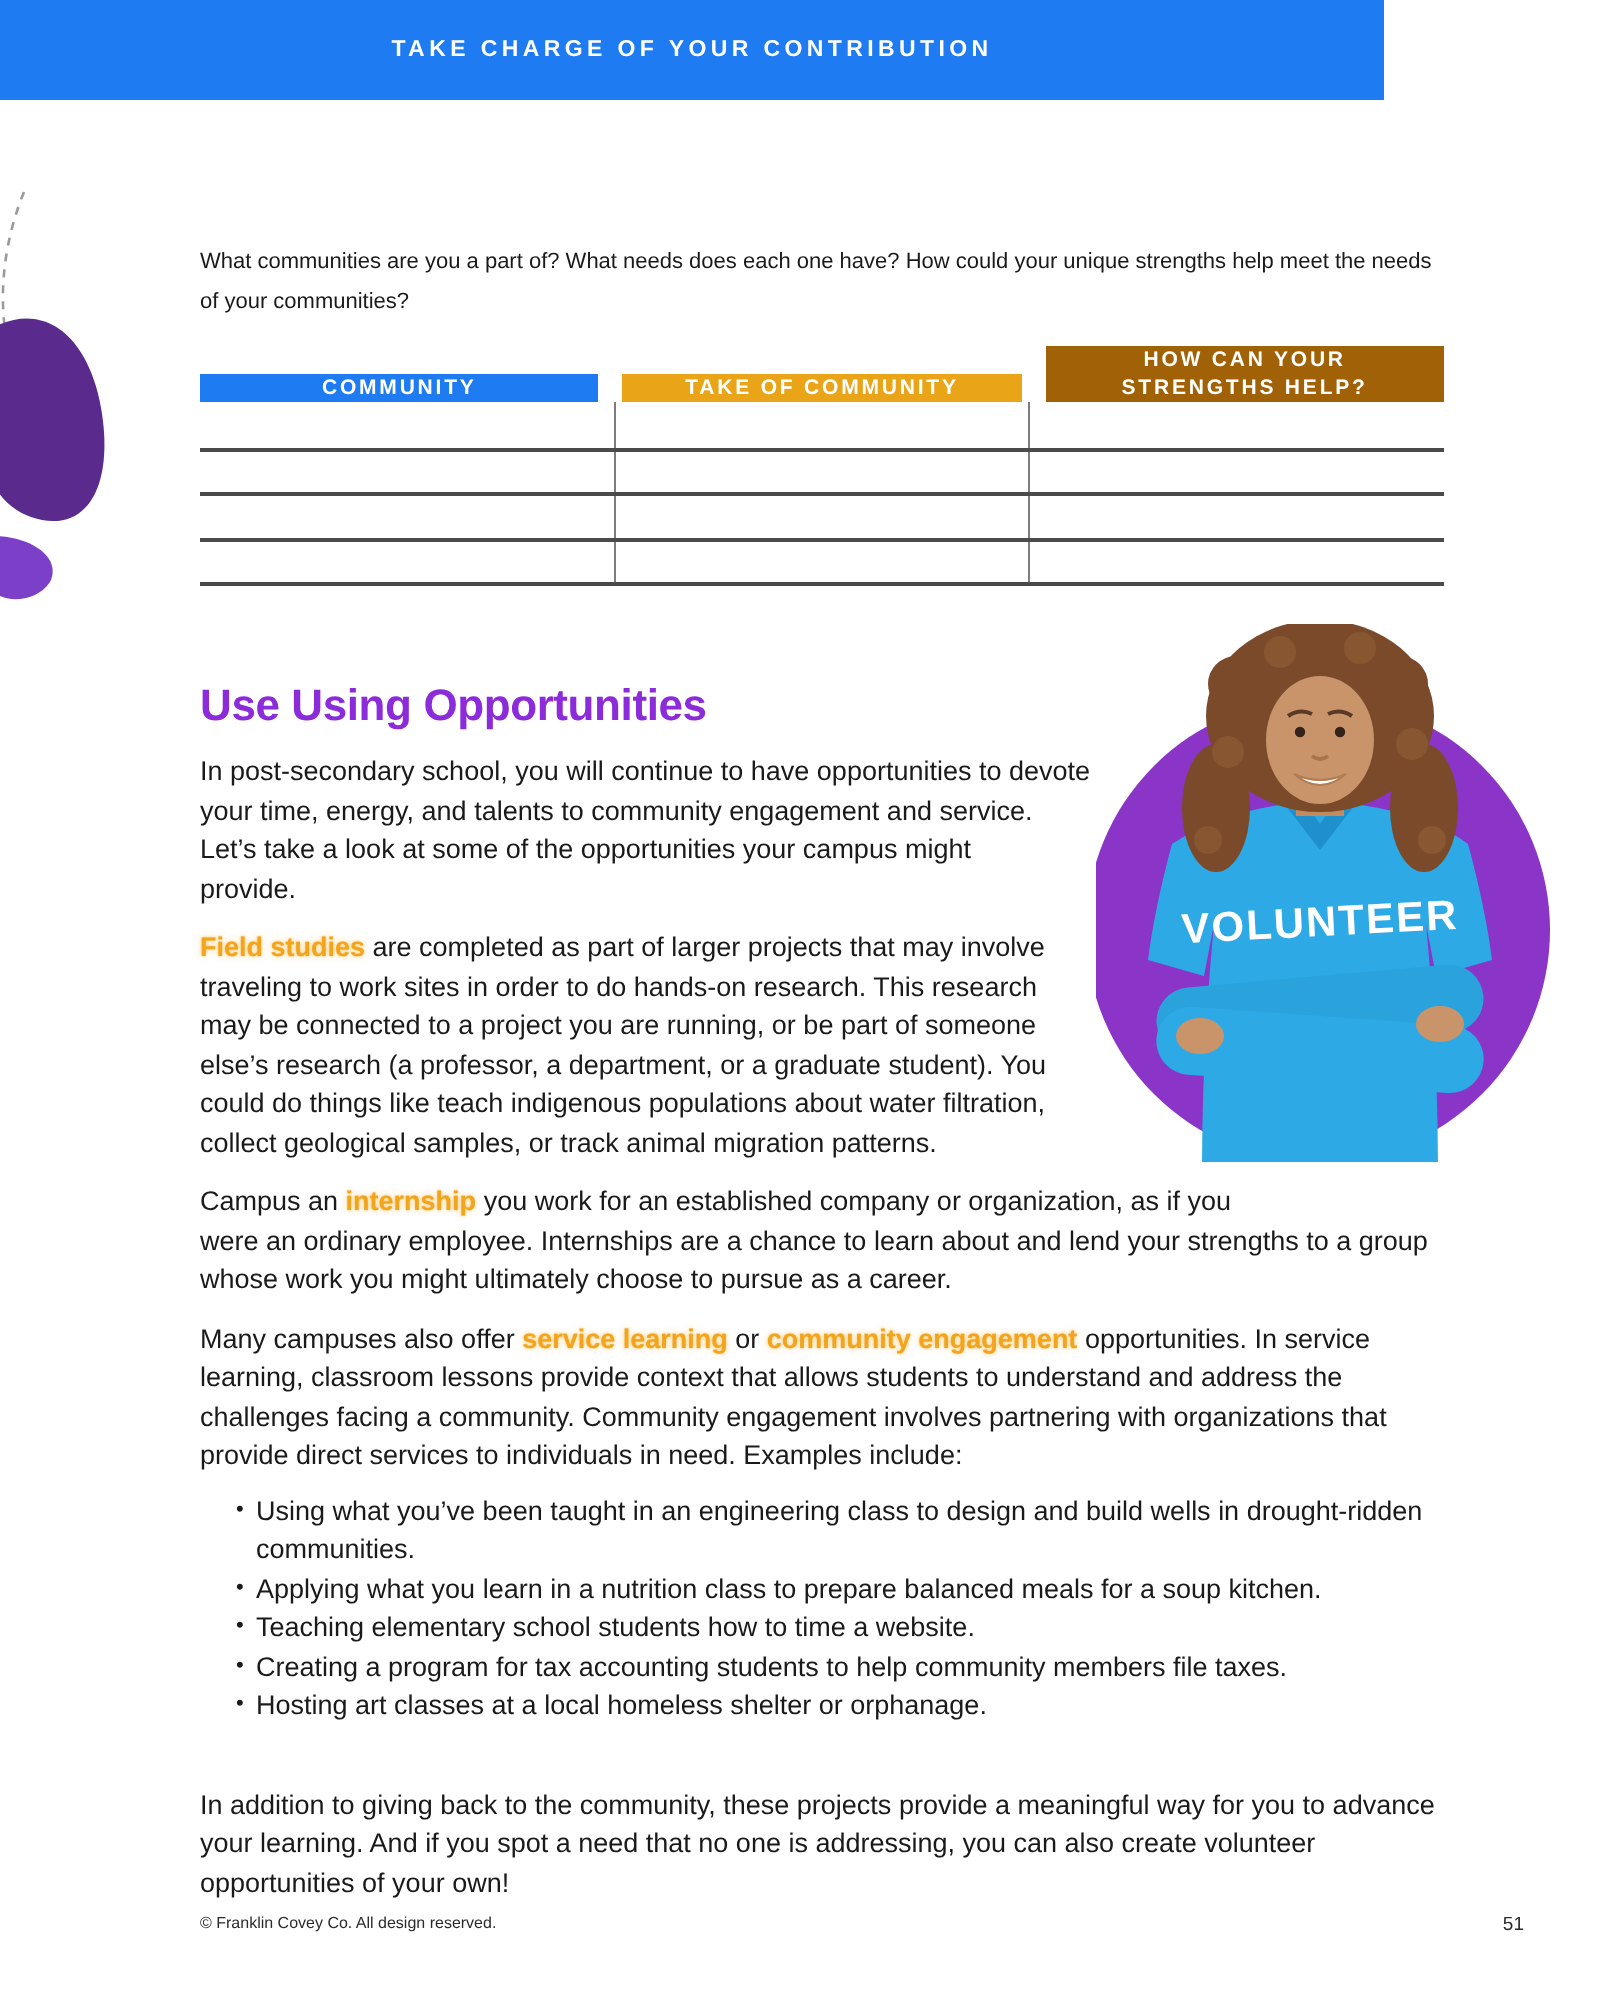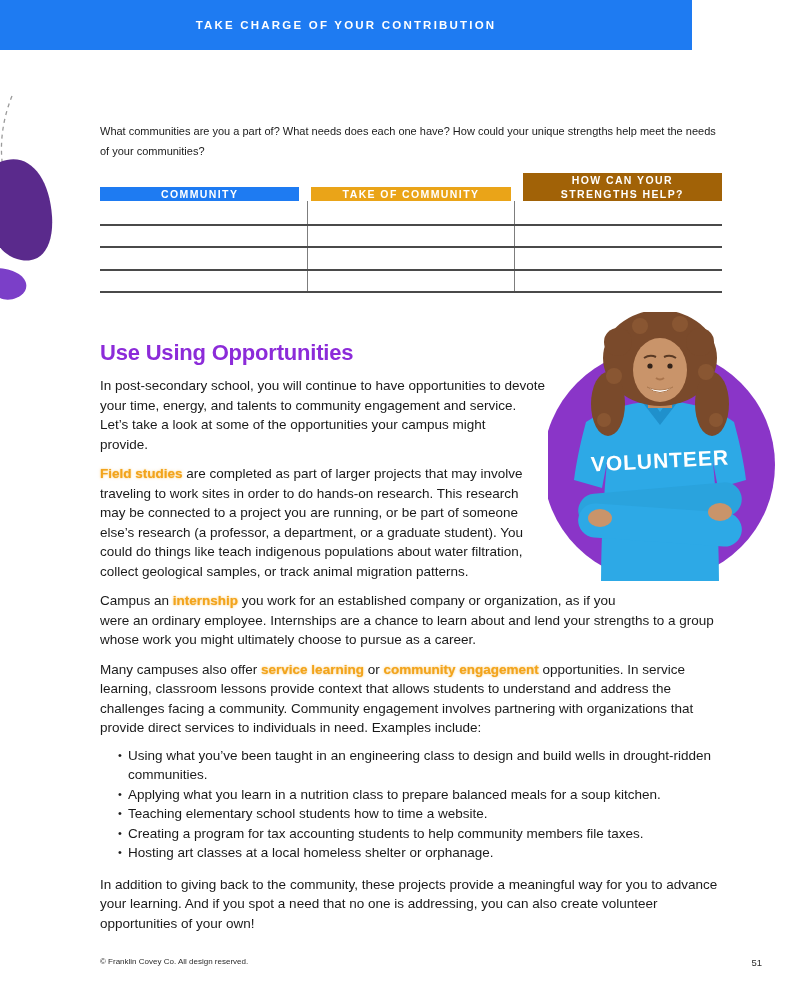--- a/index.html
+++ b/index.html
@@ -34,21 +34,21 @@
   .tr { display:flex; height:22.5px; border-top:2px solid #4a4a4a; }
   .tr:first-child { border-top:none; }
   .td { flex:1; border-right:1.5px solid #7d7d7d; }
   .td:last-child { border-right:none; }
   
   .article { margin-top:47px; width:630px; }
   h2.section-heading {
     color:#8c2bd9; font-size:22px; font-weight:bold; letter-spacing:-0.2px;
   }
   .article p { font-size:13.5px; line-height:19.5px; margin-top:10px; }
-  .article p.closing { margin-top:12px; }
+  .article p.closing { margin-top:30px; }
   .term {
     color:#f2a41d; font-weight:bold;
     text-shadow:0 0 3px rgba(246,184,70,.55), 0 0 1px rgba(246,184,70,.8);
   }
   ul.examples { margin:8px 0 0 18px; list-style:none; }
   ul.examples li {
     font-size:13.5px; line-height:19.5px; padding-left:10px; position:relative;
   }
   ul.examples li::before {
     content:"•"; position:absolute; left:0; top:0; font-size:11px;

